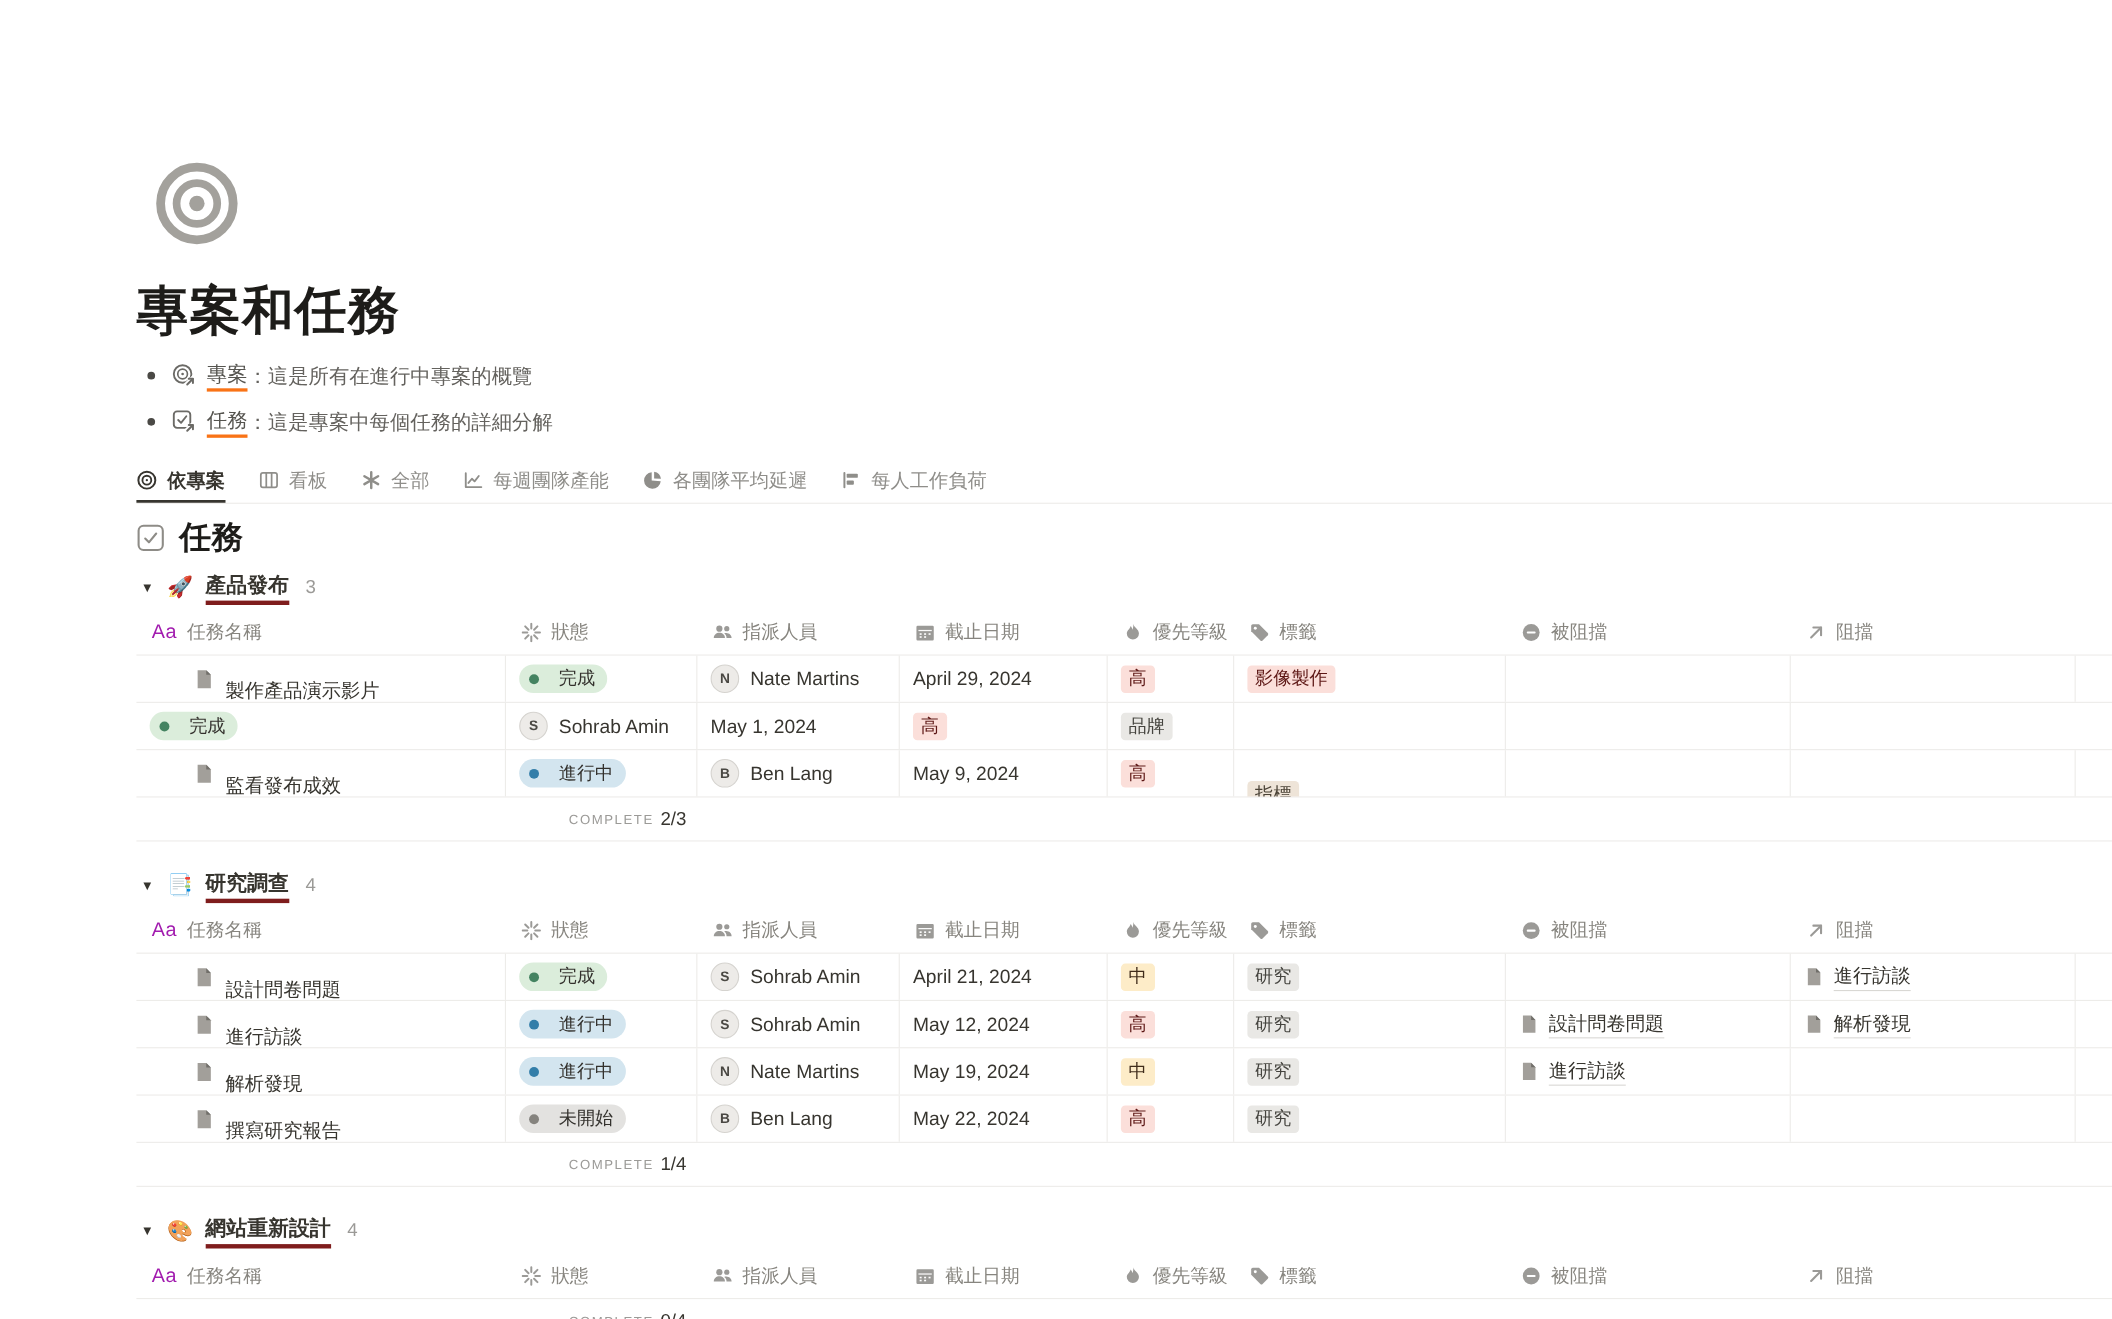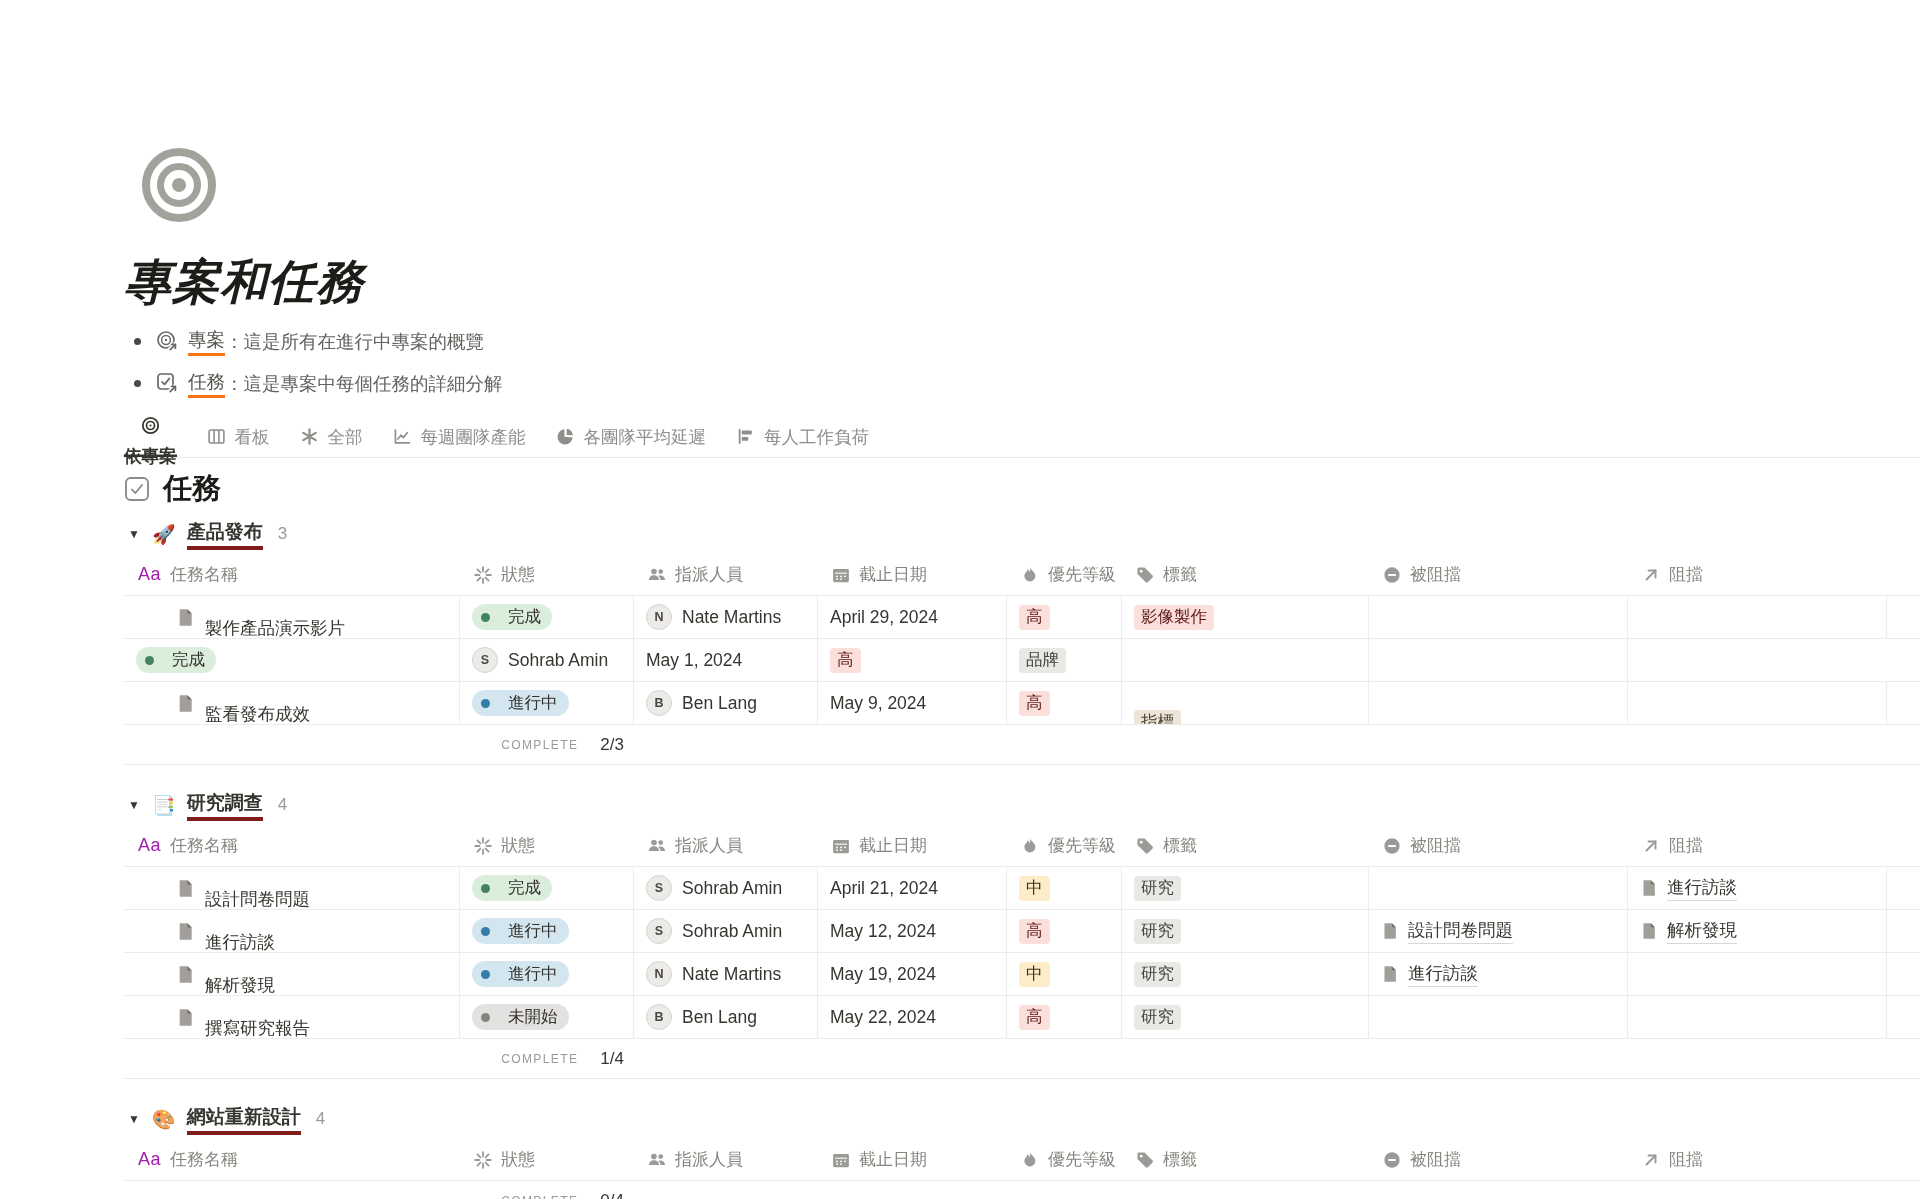--- a/index.html
+++ b/index.html
@@ -2,32 +2,32 @@
 <html style="--green-bg: #DBEDDB; --green-dot: #448361; --blue-bg: #D3E5EF; --blue-dot: #337EA9; --gray-bg: #E3E2E0; --gray-dot: #85837E; --red-bg: #FBDFDA; --red-text: #5D1715; --yellow-bg: #FDECC8; --yellow-text: #402C1B; --gray-tag-bg: #E9E8E5; --gray-tag-text: #45443F; --brown-bg: #EEE4D8; --brown-text: #4A4236; --row-border: #EDECE9;"><head>
 <meta charset="utf-8">
 <style>
   * { box-sizing: border-box; margin: 0; padding: 0; }
   html,body { width:1920px; height:1199px; overflow:hidden; background:#fff;
     color:#37352F; font-family:"Liberation Sans","DejaVu Sans",sans-serif; }
   .content { padding-left:124px; width:1920px; }
 
   .page-icon { margin:146px 0 0 16px; width:78px; height:78px; }
   .page-icon svg { width:78px; height:78px; display:block; }
-  .page-title { margin-top:30px; font-size:47px; line-height:56px; font-weight:700; color:#1D1C19; letter-spacing:1px;font-style:italic; }
+  .page-title { margin-top:30px; font-size:47px; line-height:56px; font-weight:700; color:#1D1C19; letter-spacing:1px; }
 
   .bullets { margin-top:10px; }
   .bullet { height:42px; display:flex; align-items:center; font-size:18.5px; color:#64625E; }
   .bullet .dot { width:7px; height:7px; border-radius:50%; background:#4A4945; margin:0 15px 0 10px; flex:none; }
   .b-icon { width:22px; height:22px; margin-right:10px; display:inline-flex; color:#6B6A66; flex:none; }
   .b-icon svg { width:22px; height:22px; }
   .b-link { color:#55544F; border-bottom:3px solid #f97316; padding-bottom:1px; cursor:pointer; }
 
   .tabs { margin-top:12px; height:42px; display:flex; gap:30px; border-bottom:1px solid var(--row-border,#EDECE9); }
   .tab { display:flex; align-items:center; gap:9px; font-size:17.5px; color:#8F8E8A; cursor:pointer; }
-  .tab.active { color:#37352F; font-weight:600; box-shadow:inset 0 -2.5px 0 #37352F;flex-direction:column; }
+  .tab.active { color:#37352F; font-weight:600; box-shadow:inset 0 -2.5px 0 #37352F; }
   .t-icon { width:19px; height:19px; display:inline-flex; flex:none; }
   .t-icon svg { width:19px; height:19px; }
 
   .section-title { margin-top:12px; height:38px; display:flex; align-items:center; gap:13px; font-size:29px; font-weight:700; color:#1D1C19; }
   .cb-icon { width:26px; height:26px; display:inline-flex; }
 
   .group { margin-top:6px; }
   .group + .group { margin-top:20px; }
   .group-header { height:40px; display:flex; align-items:center; }
   .toggle { width:24px; height:24px; display:flex; align-items:center; justify-content:center; font-size:12px; color:#37352F; cursor:pointer; margin-right:6px; margin-left:-2px; }
@@ -63,21 +63,21 @@
   .chip.red    { background:var(--red-bg,#FBDFDA);     color:var(--red-text,#5D1715); }
   .chip.yellow { background:var(--yellow-bg,#FDECC8);  color:var(--yellow-text,#402C1B); }
   .chip.gray   { background:var(--gray-tag-bg,#E9E8E5); color:var(--gray-tag-text,#45443F); }
   .chip.brown  { background:var(--brown-bg,#EEE4D8);   color:var(--brown-text,#4A4236);margin-top:38px; }
 
   .rel { display:flex; align-items:center; margin-right:14px; }
   .rel .doc-ic { width:18px; height:18px; margin-right:9px; }
   .rel-name { border-bottom:1px solid #D9D8D4; padding-bottom:1px; cursor:pointer; }
 
   .agg-row { height:40px; border-bottom:1px solid var(--row-border,#EDECE9); }
-  .agg-cell { grid-column:2; display:flex; align-items:center; justify-content:flex-end; padding-right:10px; gap:22px; cursor:pointer; }
+  .agg-cell { grid-column:2; display:flex; align-items:center; justify-content:flex-end; padding-right:10px; gap:6px; cursor:pointer; }
   .agg-label { font-size:12px; letter-spacing:1.4px; color:#9B9A97; }
   .agg-value { font-size:17px; color:#37352F; }
 </style>
 </head>
 <body>
 
 <div class="content">
   <div class="page-icon">
       <svg viewBox="0 0 78 78" fill="none" stroke="#A3A19C">
         <circle cx="39" cy="39" r="33" stroke-width="8"></circle>

